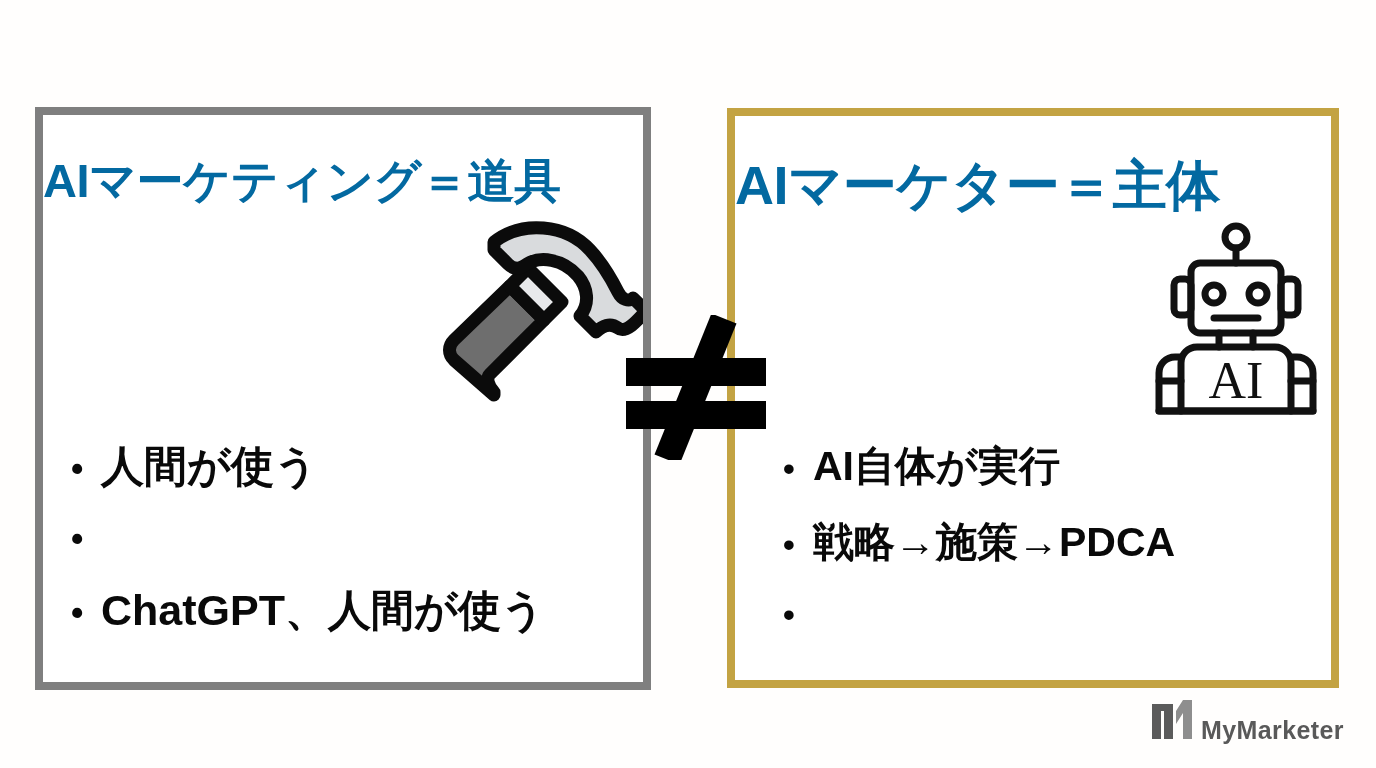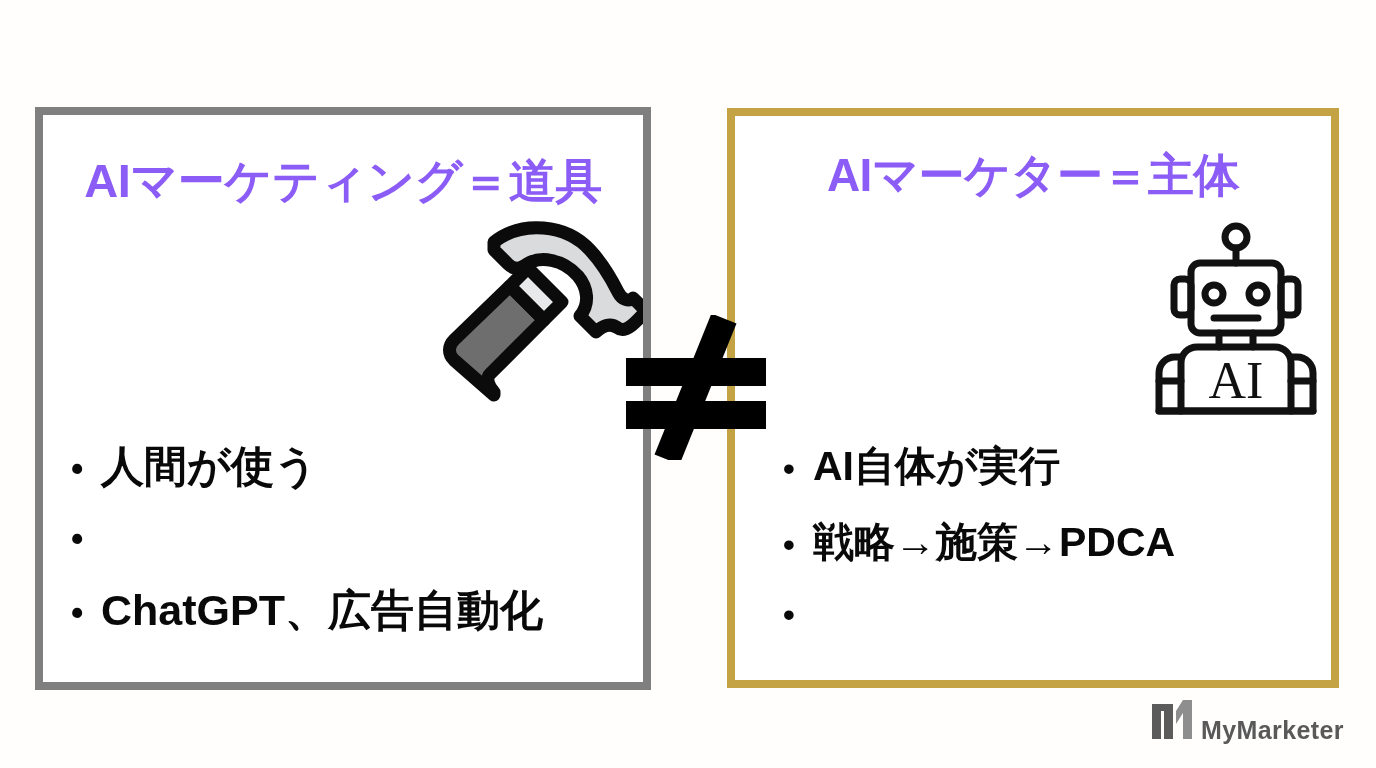--- a/index.html
+++ b/index.html
@@ -38,30 +38,29 @@
     top: 108px;
     width: 612px;
     height: 580px;
     border: 8px solid #C3A343;
   }
 
   .panel-title {
     position: absolute;
     left: 0;
     right: 0;
-    text-align: center;
     font-weight: bold;
-    color: #8b5cf6;
+    color: #0369a1;
     font-size: 47px;
     letter-spacing: -0.5px;
     white-space: nowrap;
     line-height: 1;
   }
   #panel-left .panel-title { top: 42px; font-size: 47px; }
-  #panel-right .panel-title { top: 36px; font-size: 46px; }
+  #panel-right .panel-title { top: 42px; font-size: 54px; }
 
   
   .icon-wrap {
     position: absolute;
     left: 0;
     right: 0;
     display: flex;
     justify-content: flex-end;
     align-items: center;
   }
@@ -154,21 +153,21 @@
     <ul class="bullets" id="bullets-left">
       <li class="bullet-item">
         <span class="bullet-dot">•</span>
         <span class="bullet-text">人間が使う</span>
       </li>
       <li class="bullet-item">
         <span class="bullet-dot">•</span>
       </li>
       <li class="bullet-item">
         <span class="bullet-dot">•</span>
-        <span class="bullet-text">ChatGPT、広告自動化</span>
+        <span class="bullet-text">ChatGPT、人間が使う</span>
       </li>
     </ul>
   </div>
 
   <div class="panel" id="panel-right">
 
     <div class="panel-title">AIマーケター＝主体</div>
 
     <div class="icon-wrap" id="robot-wrap">
       <svg width="190" height="200" viewBox="0 0 190 200" aria-hidden="true">

